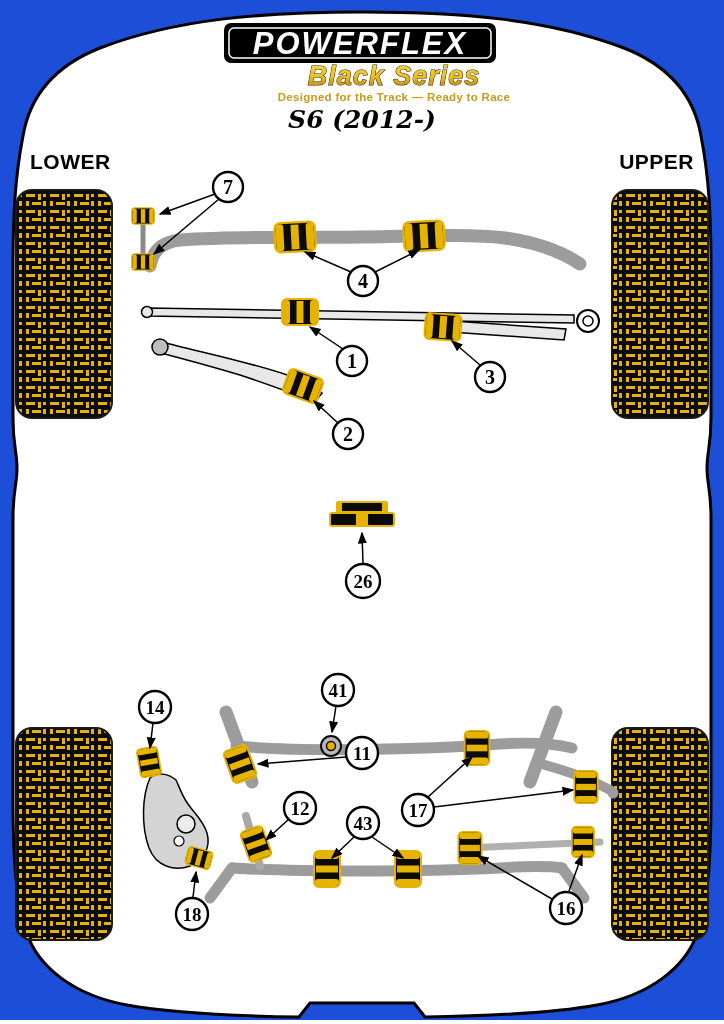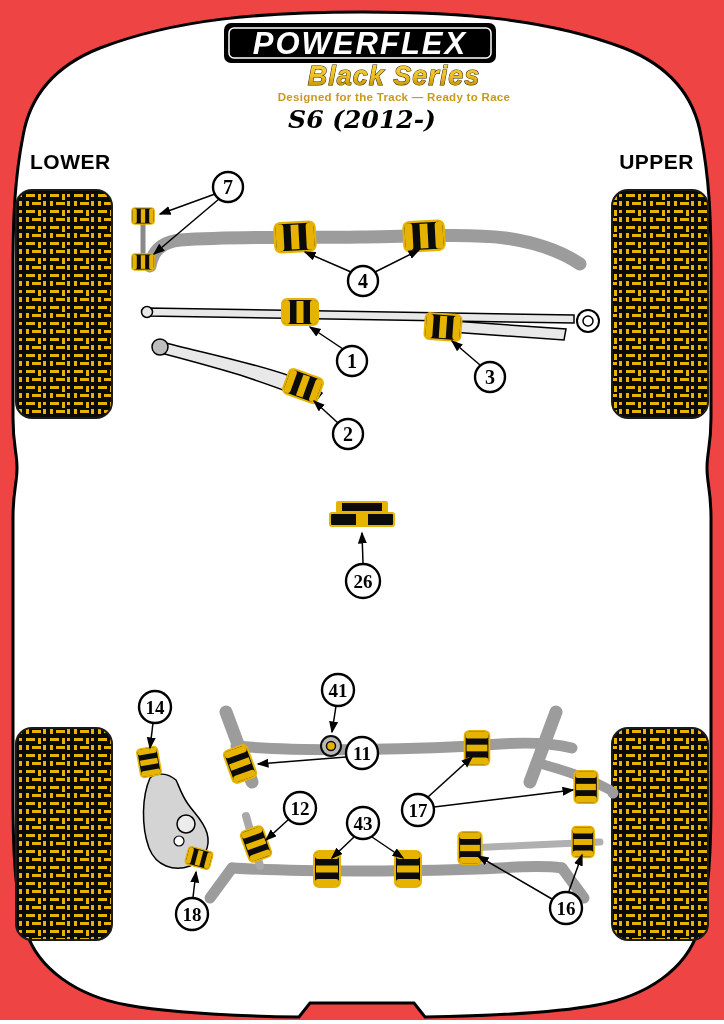--- a/index.html
+++ b/index.html
@@ -1,16 +1,16 @@
 <!DOCTYPE html>
 <html><head>
 <meta charset="utf-8">
 <style>
   html,body{margin:0;padding:0;background:#fff;}
-  .canvas{position:relative;width:724px;height:1020px;background:#ef4444;overflow:hidden;text-align:center;}
+  .canvas{position:relative;width:724px;height:1020px;background:#1d4ed8;overflow:hidden;text-align:center;}
   svg{display:block;}
   .logo-text{font:italic bold 31px "Liberation Sans",sans-serif;letter-spacing:2px;fill:#fff;}
   .series-text{font:italic bold 27px "Liberation Sans",sans-serif;letter-spacing:1px;fill:url(#goldgrad);stroke:#2f2300;stroke-width:1px;paint-order:stroke;}
   .tagline-text{font:bold 11.5px "Liberation Sans",sans-serif;fill:#C9991B;letter-spacing:.3px;}
   .model-text{font:italic bold 25px "DejaVu Serif",serif;fill:#000;}
   .corner-label{font:bold 21px "Liberation Sans",sans-serif;fill:#000;letter-spacing:.5px;}
   .co-num{font:bold 20px "Liberation Serif",serif;fill:#000;}
   .co-num2{font:bold 19px "Liberation Serif",serif;fill:#000;}
   .arrow-line{stroke:#000;stroke-width:1.5;fill:none;marker-end:url(#arr);}
   .callout-circle{fill:#fff;stroke:#000;stroke-width:2.4;}

